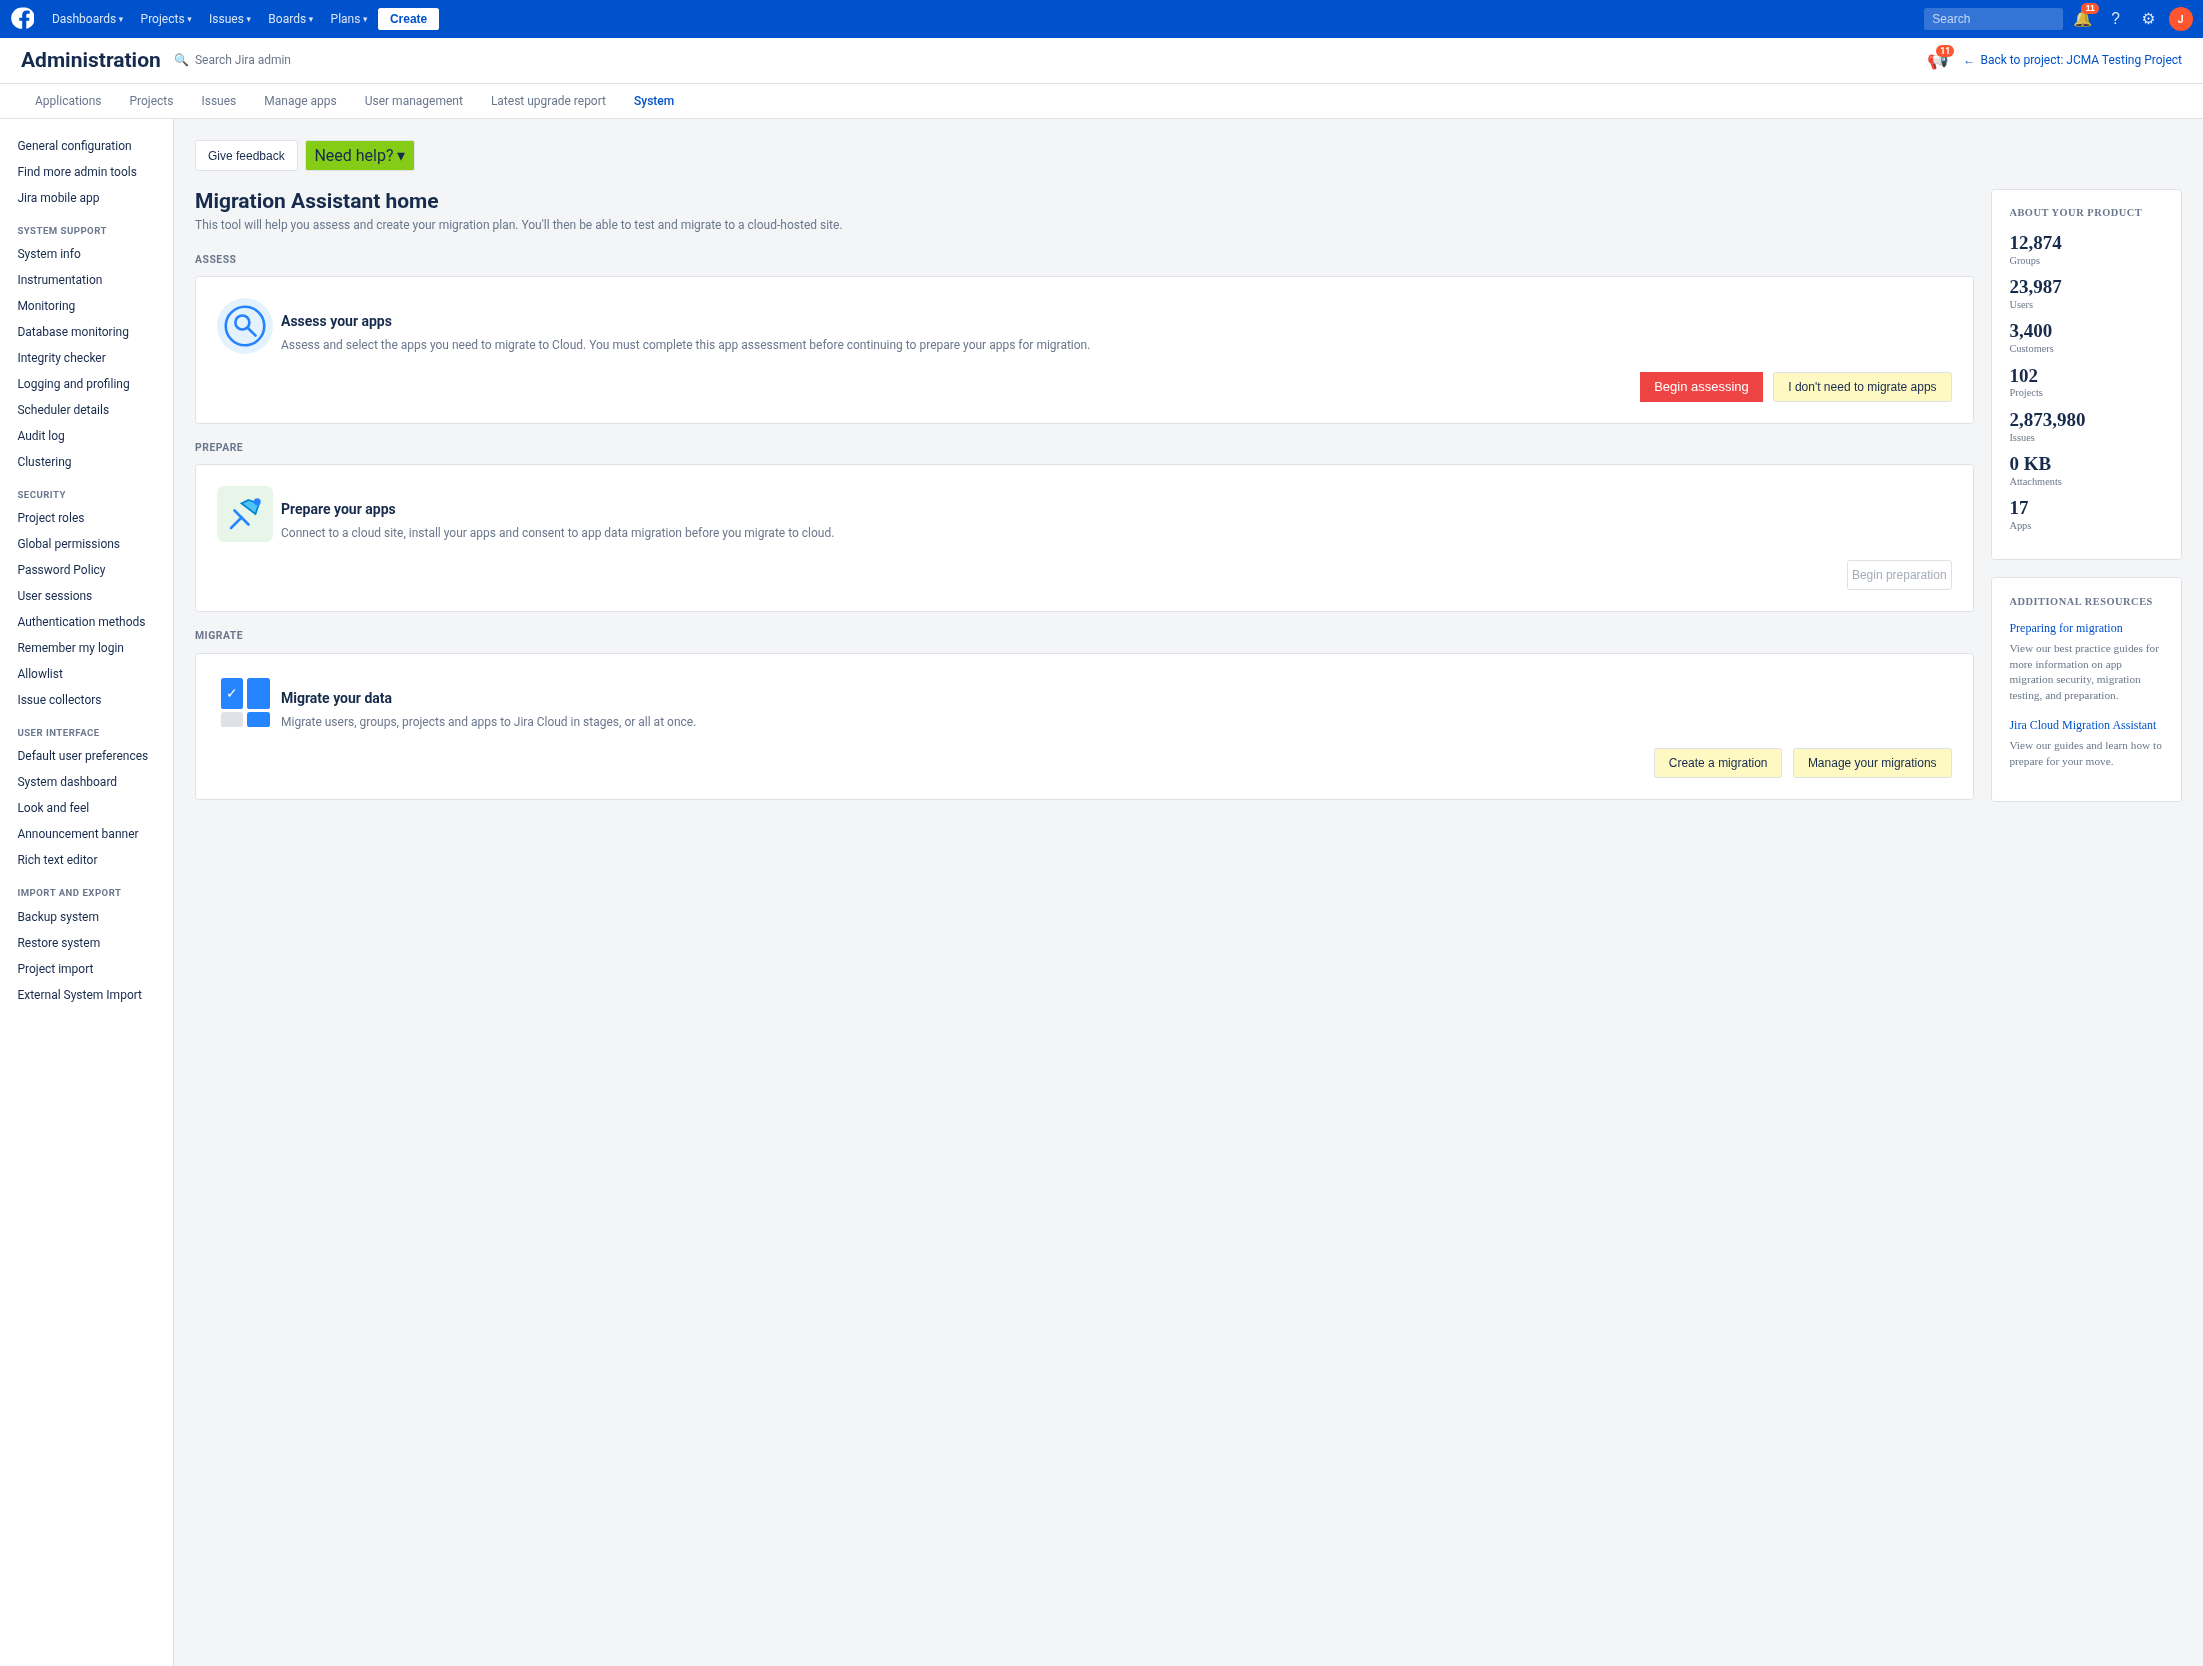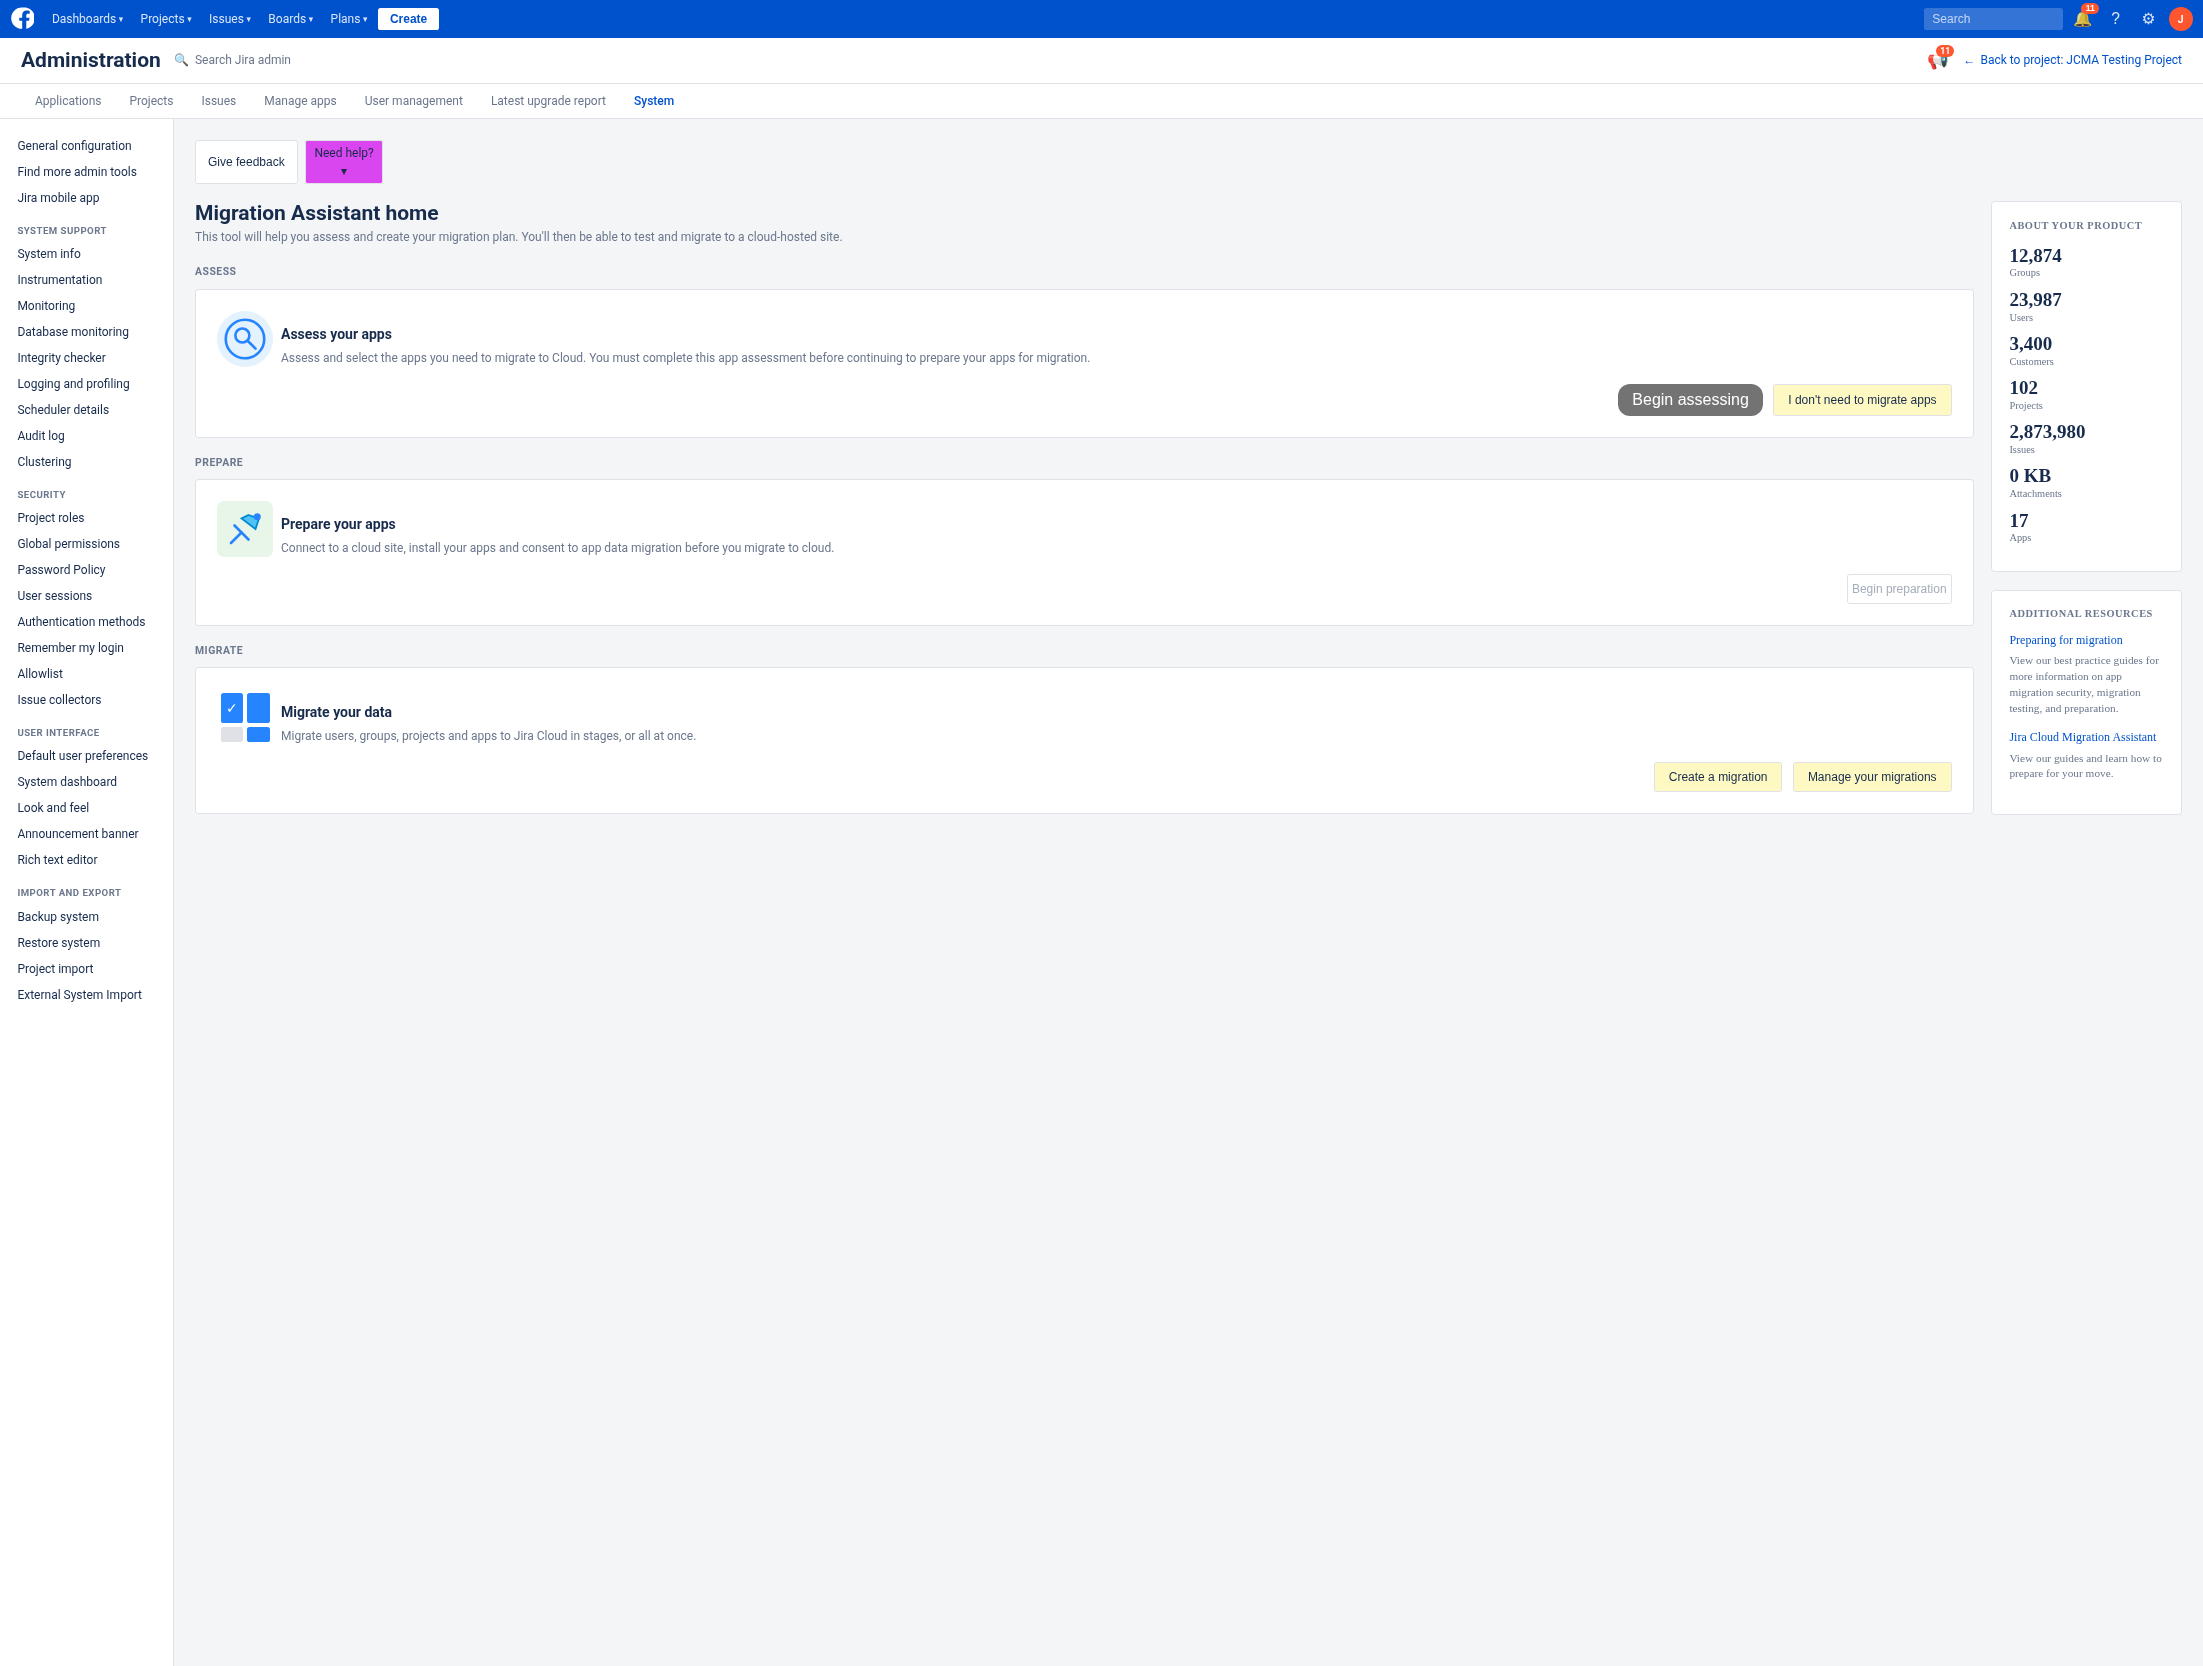--- a/index.html
+++ b/index.html
@@ -34,38 +34,38 @@
     .main-layout { display: flex; min-height: calc(100vh - 116px); }
 
     
     .sidebar { width: 174px; min-width: 174px; background: white; border-right: 0.9px solid #dfe1e6; padding: 14px 0; overflow-y: auto; }
     .sidebar-item { padding: 6px 17.4px; font-size: 12px; color: #172b4d; cursor: pointer; display: block; }
     .sidebar-section { padding: 14px 17.4px 5.2px; font-size: 9.6px; font-weight: 700; color: #6b778c; text-transform: uppercase; letter-spacing: 0.05em; }
 
     
     .feedback-bar { display: flex; justify-content: flex-start; gap: 7px; margin-bottom: 17.4px; }
     .btn-outline { border: 0.9px solid #dfe1e6; background: white; padding: 5.2px 12px; border-radius: 2.6px; cursor: pointer; font-size: 12px; color: #172b4d; }
-    .btn-outline-dropdown { border: 0.9px solid #dfe1e6; background: #d946ef; padding: 5.2px 8.7px; border-radius: 2.6px; cursor: pointer; font-size: 12px; color: #172b4d; display: flex; align-items: center; gap: 3.5px; flex-direction: column; }
+    .btn-outline-dropdown { border: 0.9px solid #dfe1e6; background: #84cc16; padding: 5.2px 8.7px; border-radius: 2.6px; cursor: pointer; font-size: 16px; color: #172b4d; display: flex; align-items: center; gap: 3.5px; }
 
     
     .page-title { font-size: 21px; font-weight: 700; color: #172b4d; margin-bottom: 5.2px; }
     .page-subtitle { font-size: 12px; color: #6b778c; margin-bottom: 21px; }
 
     
     .section-label { font-size: 10.4px; font-weight: 700; color: #6b778c; text-transform: uppercase; letter-spacing: 0.05em; margin-bottom: 10.4px; margin-top: 14px; }
 
     
     .card { background: white; border: 0.9px solid #dfe1e6; border-radius: 3.5px; padding: 21px; display: flex; flex-direction: column; margin-bottom: 0; }
     .card-body { display: flex; gap: 8px; align-items: flex-end; }
     .card-icon { width: 56px; min-width: 56px; height: 56px; display: flex; align-items: center; justify-content: center; }
     .card-text { flex: 1; }
     .card-title { font-size: 14px; font-weight: 700; color: #172b4d; margin-bottom: 7px; }
     .card-desc { font-size: 12px; color: #6b778c; line-height: 1.5; }
     .card-actions { display: flex; gap: 10.4px; justify-content: flex-end; margin-top: 17.4px; }
-    .btn-primary { background: #737373; color: white; border: none; padding: 7px 14px; border-radius: 12px; cursor: pointer; font-size: 16px; font-weight: 500; }
+    .btn-primary { background: #ef4444; color: white; border: none; padding: 7px 14px; border-radius: 0; cursor: pointer; font-size: 13px; font-weight: 500; }
     .btn-secondary { background: #fef9c3; color: #172b4d; border: 0.9px solid #dfe1e6; padding: 7px 14px; border-radius: 2.6px; cursor: pointer; font-size: 12px; }
     .btn-disabled { background: white; color: #a5adba; border: 0.9px solid #dfe1e6; padding: 7px 4px; border-radius: 2.6px; cursor: default; font-size: 12px; }
 
     .content-right { width: 191px; min-width: 191px; font-family: Liberation Serif, serif; }
 
     .about-box { background: white; border: 0.9px solid #dfe1e6; border-radius: 3.5px; padding: 17.4px; margin-bottom: 17.4px; }
     .about-title { font-size: 10.4px; font-weight: 700; color: #6b778c; text-transform: uppercase; letter-spacing: 0.05em; margin-bottom: 14px; }
     .stat-item { margin-bottom: 10.4px; }
     .stat-number { font-size: 19px; font-weight: 700; color: #172b4d; line-height: 1.2; }
     .stat-label { font-size: 10.4px; color: #6b778c; }

